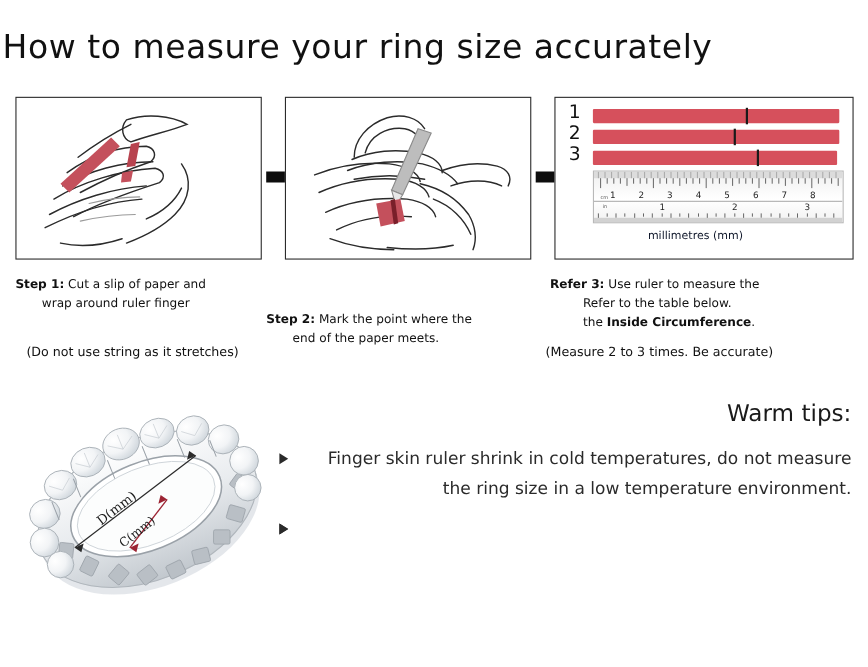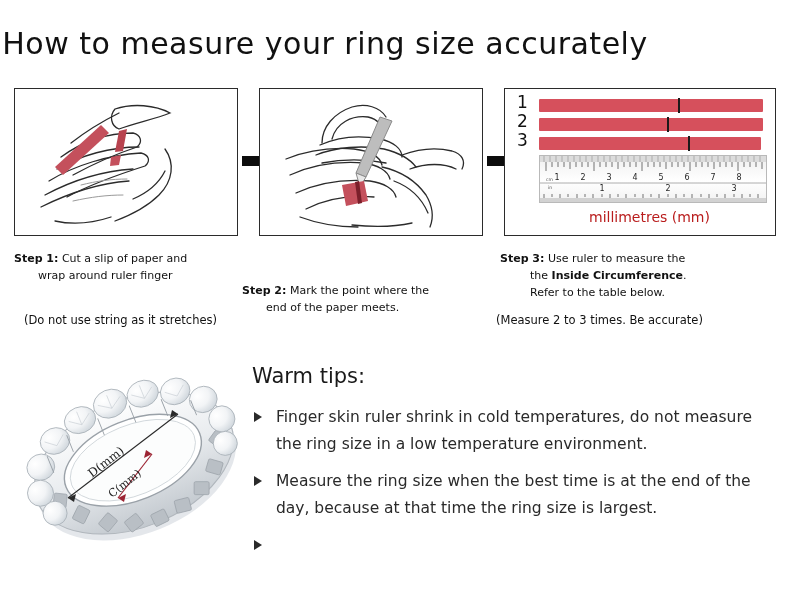--- a/index.html
+++ b/index.html
@@ -138,41 +138,42 @@
     box-sizing: border-box;
     overflow: hidden;
   }
   #ruler svg { display: block; }
 
   #ruler-caption {
     position: absolute;
     left: 84px;
     top: 120px;
     font-family: "DejaVu Sans", sans-serif;
-    font-size: 14px;
-    color: #b91c1c;
+    font-size: 10px;
+    color: #0f172a;
     white-space: nowrap;
   }
 
   
   #ring-figure {
     position: absolute;
     left: 18px;
     top: 352px;
     width: 232px;
     height: 222px;
   }
   #ring-figure svg { display: block; }
 
   
   #warm-tips {
     position: absolute;
     left: 252px;
     top: 364px;
     width: 522px;
+    text-align: right;
   }
   #warm-tips-heading {
     font-family: "DejaVu Sans", sans-serif;
     font-size: 21px;
     color: #1a1a1a;
     margin-bottom: 16px;
   }
   .tip-item {
     position: relative;
     padding-left: 24px;
@@ -371,27 +372,27 @@
 <div class="caption-block" id="caption-2">
   <div class="caption-line">
     <span class="step-label">Step 2:</span>
     <span>Mark the point where the</span>
   </div>
   <div class="caption-line indent">end of the paper meets.</div>
 </div>
 
 <div class="caption-block" id="caption-3">
   <div class="caption-line">
-    <span class="step-label">Step 3:</span>
+    <span class="step-label">Refer 3:</span>
     <span>Use ruler to measure the</span>
   </div>
+  <div class="caption-line indent-3">Refer to the table below.</div>
   <div class="caption-line indent-3">
     <span>the </span><span class="bold-inline">Inside Circumference</span><span>.</span>
   </div>
-  <div class="caption-line indent-3">Refer to the table below.</div>
 </div>
 
 <div class="note-line" id="note-1">(Do not use string as it stretches)</div>
 <div class="note-line" id="note-3">(Measure 2 to 3 times. Be accurate)</div>
 
 <div id="ring-figure">
   <svg width="232" height="222" viewBox="0 0 232 222">
     <defs>
       <radialGradient id="gemGrad" cx="35%" cy="30%" r="75%">
         <stop offset="0%" stop-color="#ffffff"></stop>
@@ -472,19 +473,18 @@
 <div id="warm-tips">
   <div id="warm-tips-heading">Warm tips:</div>
 
   <div class="tip-item">
     <span class="tip-bullet"></span>
     <span>Finger skin ruler shrink in cold temperatures, do not measure the ring size in a low temperature environment.</span>
   </div>
 
   <div class="tip-item">
     <span class="tip-bullet"></span>
-    <span>Measure the ring size when the best time is at the end of the day, because at that time the ring size is largest.</span>
   </div>
 
   <div class="tip-item">
     <span class="tip-bullet"></span>
   </div>
 </div>
 
 </body></html>

